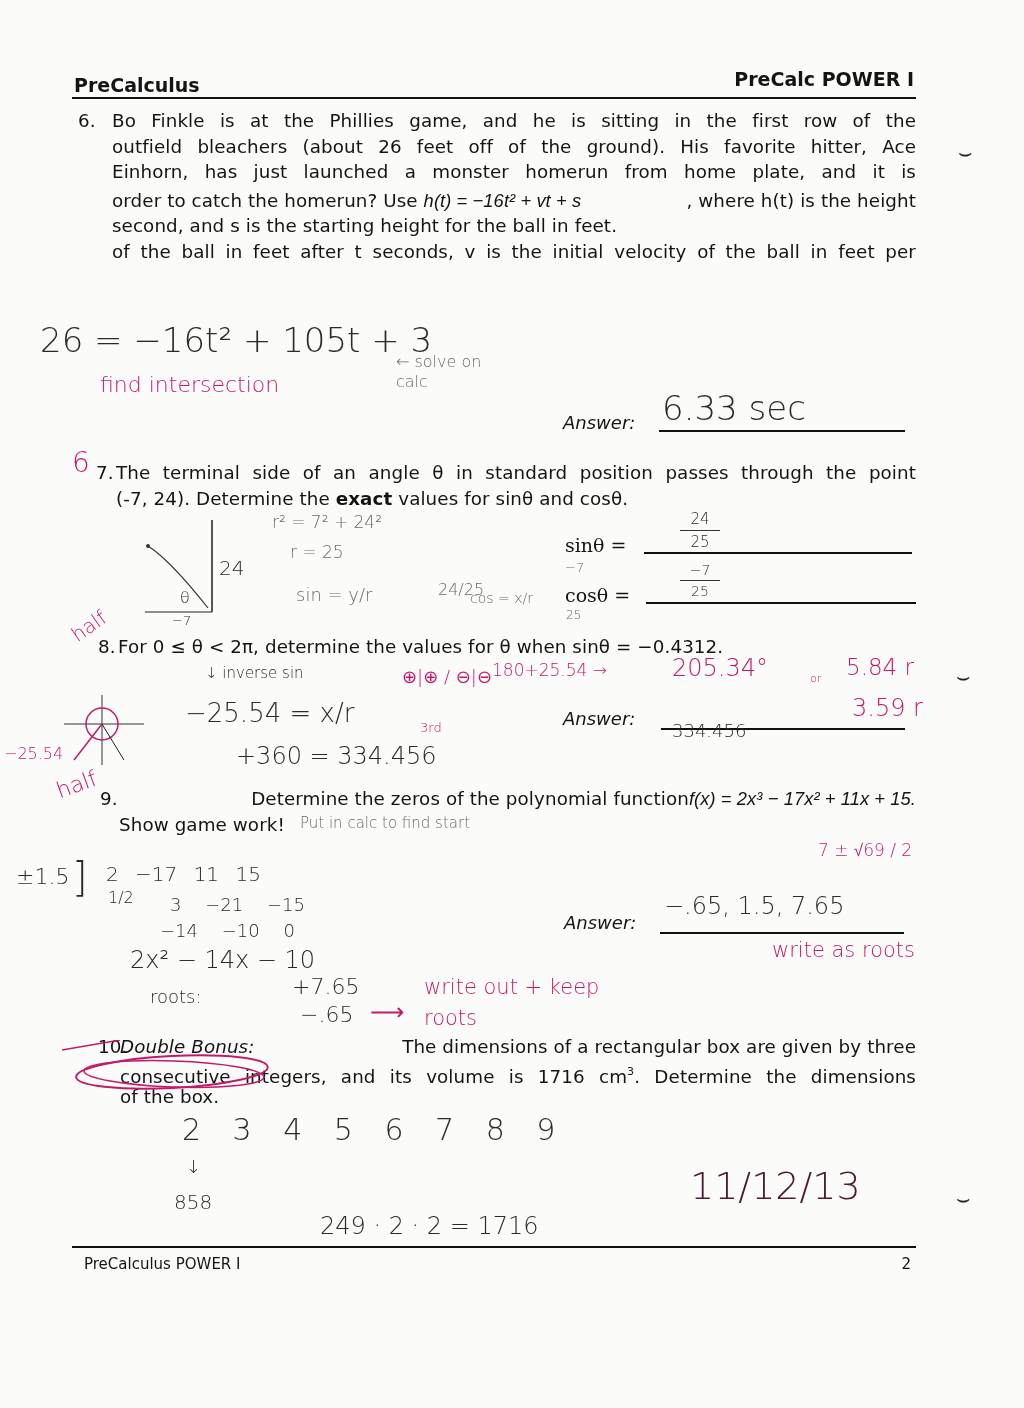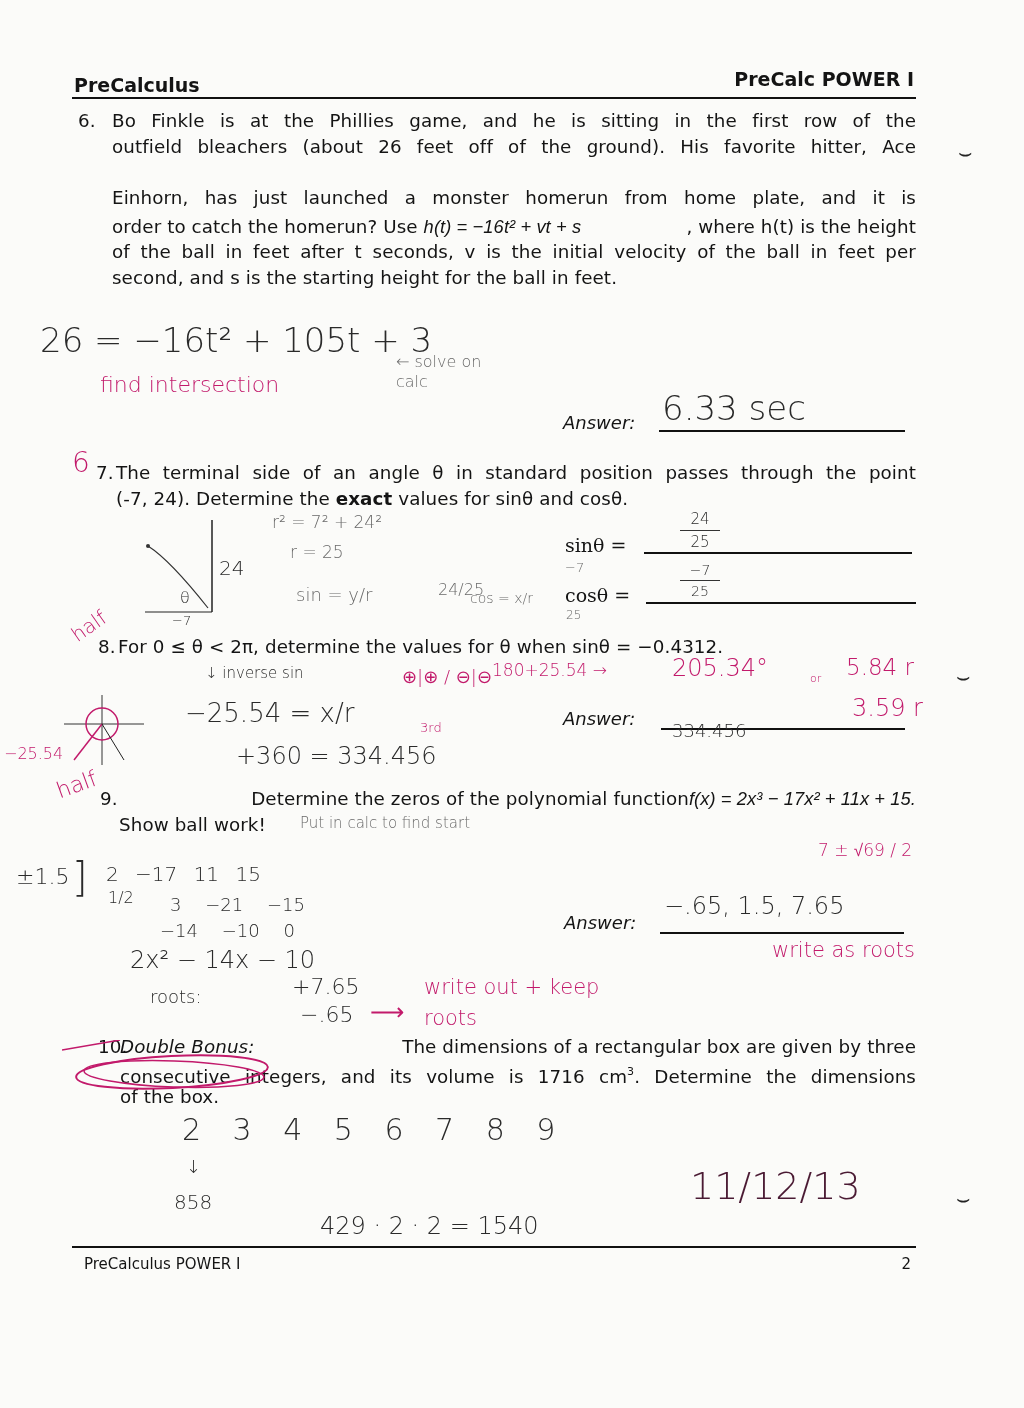--- a/index.html
+++ b/index.html
@@ -32,27 +32,27 @@
 
 <div class="abs hdr-left">PreCalculus</div>
 <div class="abs hdr-right">PreCalc POWER I</div>
 <div class="abs hdr-rule"></div>
 
 <section>
   <div class="abs q" style="left:78px; top:108px;">6.</div>
   <div class="abs q" style="left:112px; top:108px; width:804px;">
     <span class="ln" style="display:block;text-align:justify;text-align-last:justify;">Bo Finkle is at the Phillies game, and he is sitting in the first row of the</span>
     <span class="ln" style="display:block;text-align:justify;text-align-last:justify;">outfield bleachers (about 26 feet off of the ground).  His favorite hitter, Ace</span>
-    <span class="ln" style="display:block;text-align:justify;text-align-last:justify;margin-top:26px;">Einhorn, has just launched a monster homerun from home plate, and it is</span>
+    <span class="ln" style="display:block;text-align:justify;text-align-last:justify;">Einhorn, has just launched a monster homerun from home plate, and it is</span>
     <span style="display:flex;justify-content:space-between;margin-top:3px;">
       <span><span>order to catch the homerun? Use </span><span class="math">h(t) = −16t² + vt + s</span></span>
       <span>, where h(t) is the height</span>
     </span>
+    <span class="ln" style="display:block;">second, and s is the starting height for the ball in feet.</span>
     <span class="ln" style="display:block;text-align:justify;text-align-last:justify;">of the ball in feet after t seconds, v is the initial velocity of the ball in feet per</span>
-    <span class="ln" style="display:block;">second, and s is the starting height for the ball in feet.</span>
   </div>
 
   <div class="abs hw" style="left:40px; top:320px; font-size:34px;">26 = −16t² + 105t + 3</div>
   <div class="abs hw hw-red" style="left:100px; top:372px; font-size:22px;">find intersection</div>
   <div class="abs hw hw-faint" style="left:396px; top:352px; font-size:16px; width:110px; line-height:20px;">← solve on calc</div>
 
   <div class="abs ans-label" style="left:563px; top:412px;">Answer:</div>
   <div class="abs ans-line" style="left:659px; top:430px; width:246px;"></div>
   <div class="abs hw" style="left:662px; top:388px; font-size:34px;">6.33 sec</div>
   <div class="abs check" style="left:958px; top:140px;">⌣</div>
@@ -131,21 +131,21 @@
   <div class="abs hw hw-red" style="left:852px; top:694px; font-size:24px;">3.59 r</div>
   <div class="abs check" style="left:956px; top:664px;">⌣</div>
 </section>
 
 <section>
   <div class="abs q" style="left:100px; top:786px;">9.</div>
   <div class="abs q" style="left:119px; top:786px; width:797px; display:flex; justify-content:flex-end;">
     <span>Determine the zeros of the polynomial function </span>
     <span class="math">f(x) = 2x³ − 17x² + 11x + 15.</span>
   </div>
-  <div class="abs q" style="left:119px; top:812px;">Show ball work!</div>
+  <div class="abs q" style="left:119px; top:812px;">Show game work!</div>
   <div class="abs hw hw-faint" style="left:300px; top:814px; font-size:15px;">Put in calc to find start</div>
 
   <div class="abs hw" style="left:16px; top:864px; font-size:22px;">±1.5</div>
   <div class="abs hw" style="left:72px; top:854px; font-size:40px;">]</div>
   <div class="abs hw" style="left:106px; top:862px; font-size:20px; word-spacing:10px;">2   −17   11   15</div>
   <div class="abs hw" style="left:108px; top:890px; font-size:16px; line-height:16px; text-align:center;">1/2</div>
   <div class="abs hw" style="left:170px; top:894px; font-size:18px; word-spacing:18px;">3   −21   −15</div>
   <div class="abs hw" style="left:160px; top:920px; font-size:18px; word-spacing:18px;">−14   −10   0</div>
   <div class="abs hw" style="left:130px; top:946px; font-size:24px;">2x² − 14x − 10</div>
   <div class="abs hw" style="left:150px; top:986px; font-size:18px;">roots:</div>
@@ -173,20 +173,20 @@
   <div class="abs q" style="left:120px; top:1084px;">of the box.</div>
   <svg class="abs" style="left:62px; top:1040px;" width="220" height="70">
     <ellipse cx="110" cy="32" rx="96" ry="16" stroke="#c21a6b" stroke-width="2" fill="none" transform="rotate(-3 110 32)"></ellipse>
     <ellipse cx="112" cy="34" rx="90" ry="13" stroke="#c21a6b" stroke-width="1.5" fill="none" transform="rotate(2 112 34)"></ellipse>
     <line x1="0" y1="10" x2="58" y2="0" stroke="#c21a6b" stroke-width="1.5"></line>
   </svg>
 
   <div class="abs hw" style="left:182px; top:1112px; font-size:30px; word-spacing:22px;">2  3  4  5  6  7  8  9</div>
   <div class="abs hw" style="left:186px; top:1156px; font-size:18px;">↓</div>
   <div class="abs hw" style="left:174px; top:1190px; font-size:20px;">858</div>
-  <div class="abs hw" style="left:320px; top:1212px; font-size:24px;">429 · 2 · 2 = 1540</div>
+  <div class="abs hw" style="left:320px; top:1212px; font-size:24px;">249 · 2 · 2 = 1716</div>
   <div class="abs hw" style="left:690px; top:1164px; font-size:38px; color:#4a1a33;">11/12/13</div>
   <div class="abs check" style="left:956px; top:1186px;">⌣</div>
 </section>
 
 <div class="abs foot-rule"></div>
 <div class="abs foot-left">PreCalculus POWER I</div>
 <div class="abs foot-right">2</div>
 
 </body></html>

